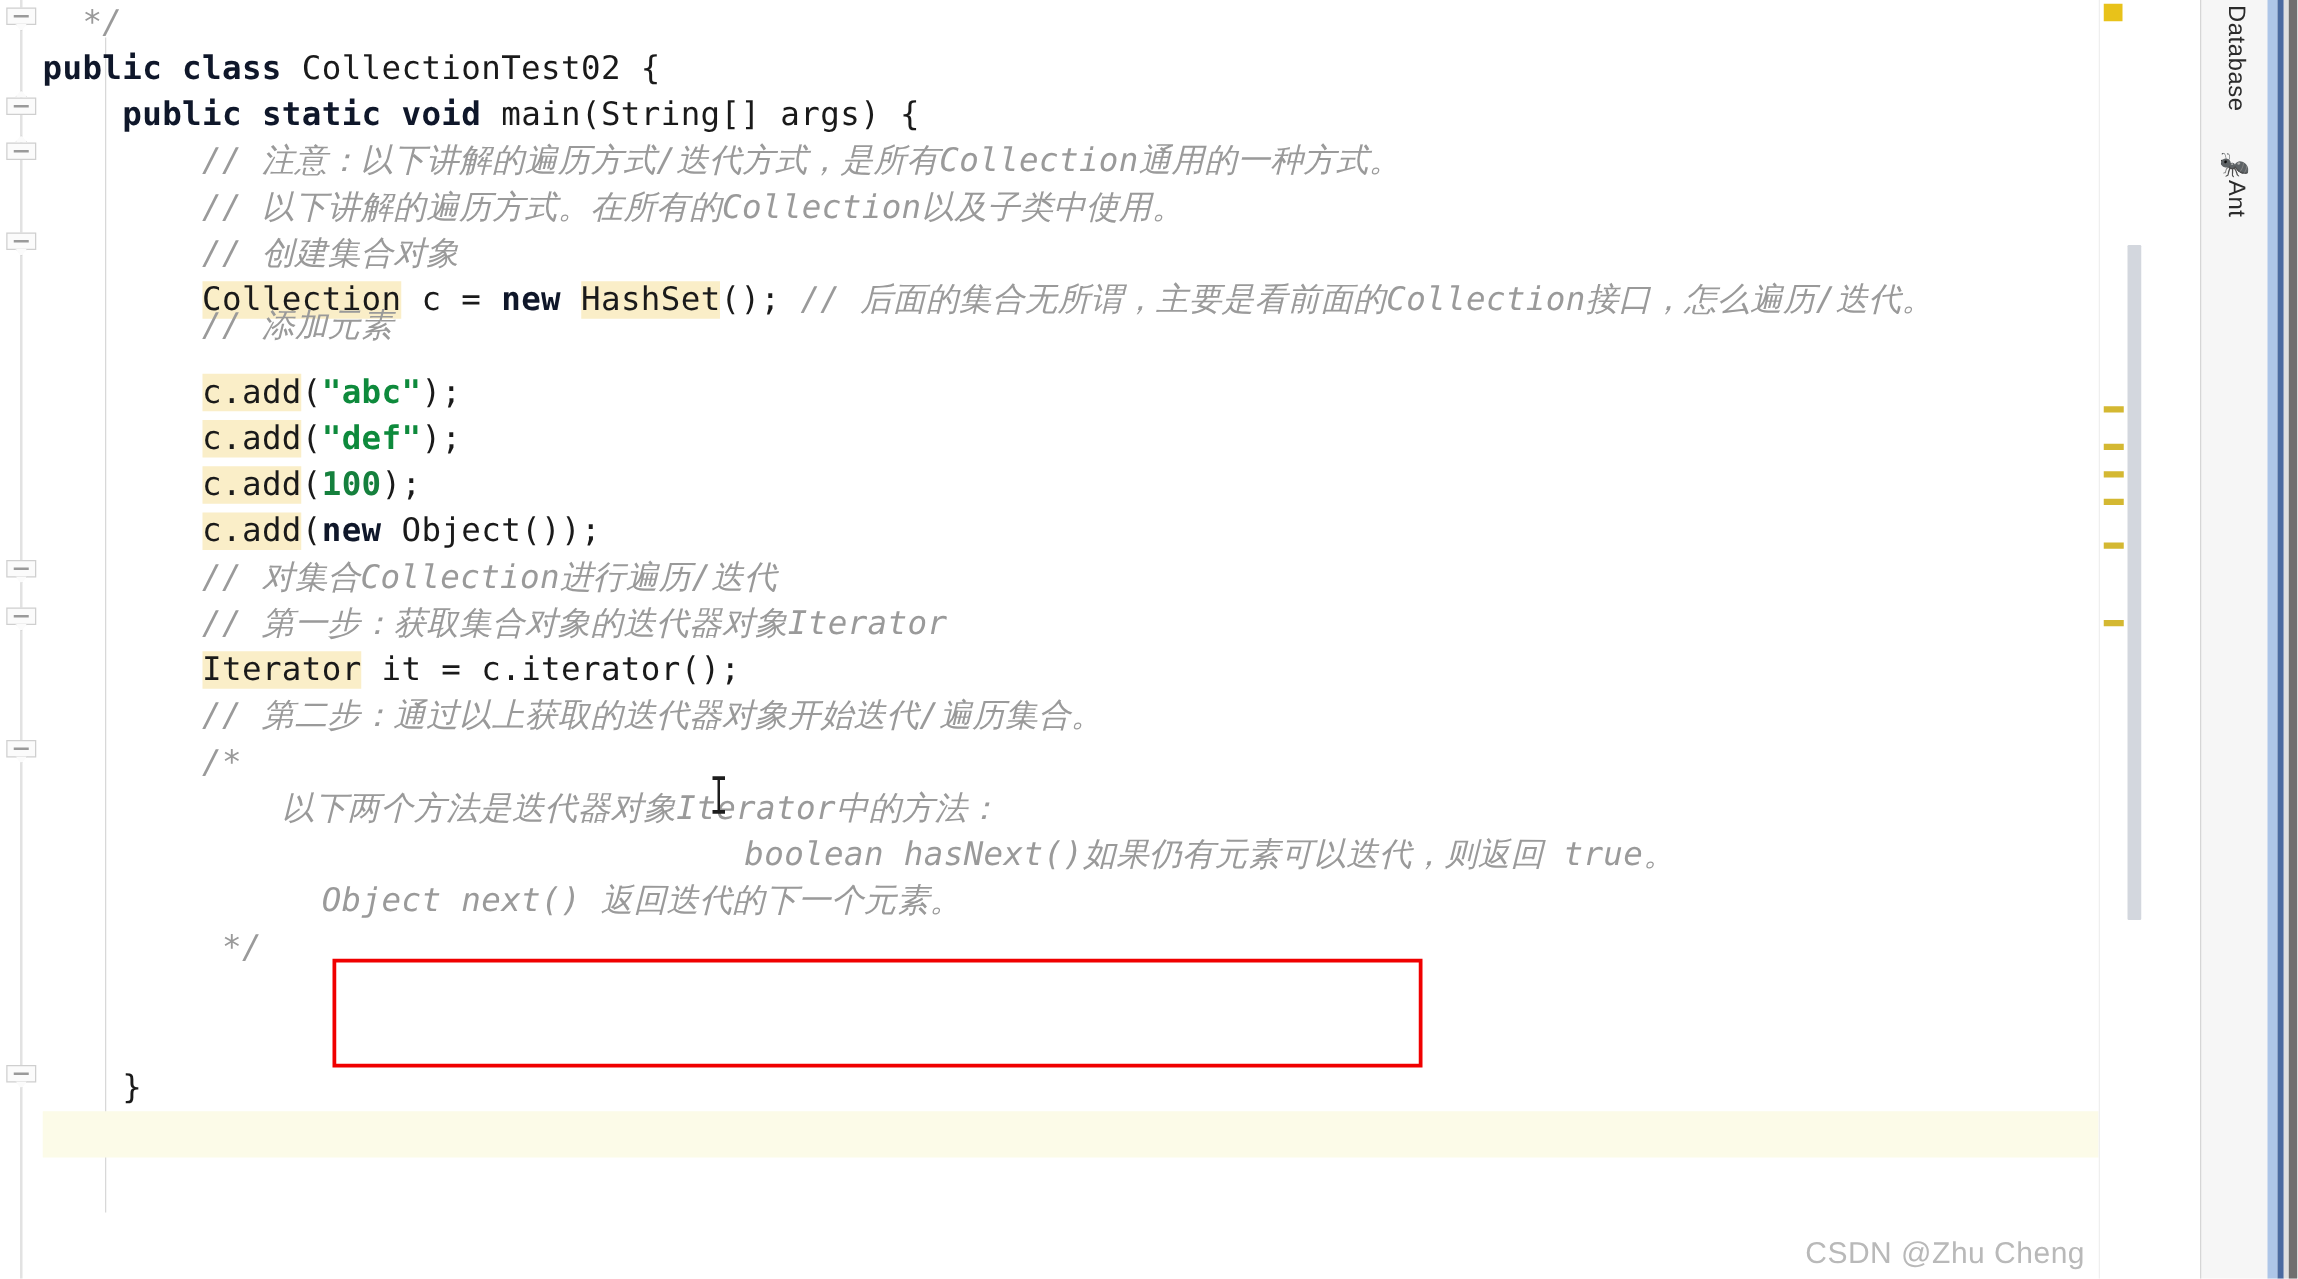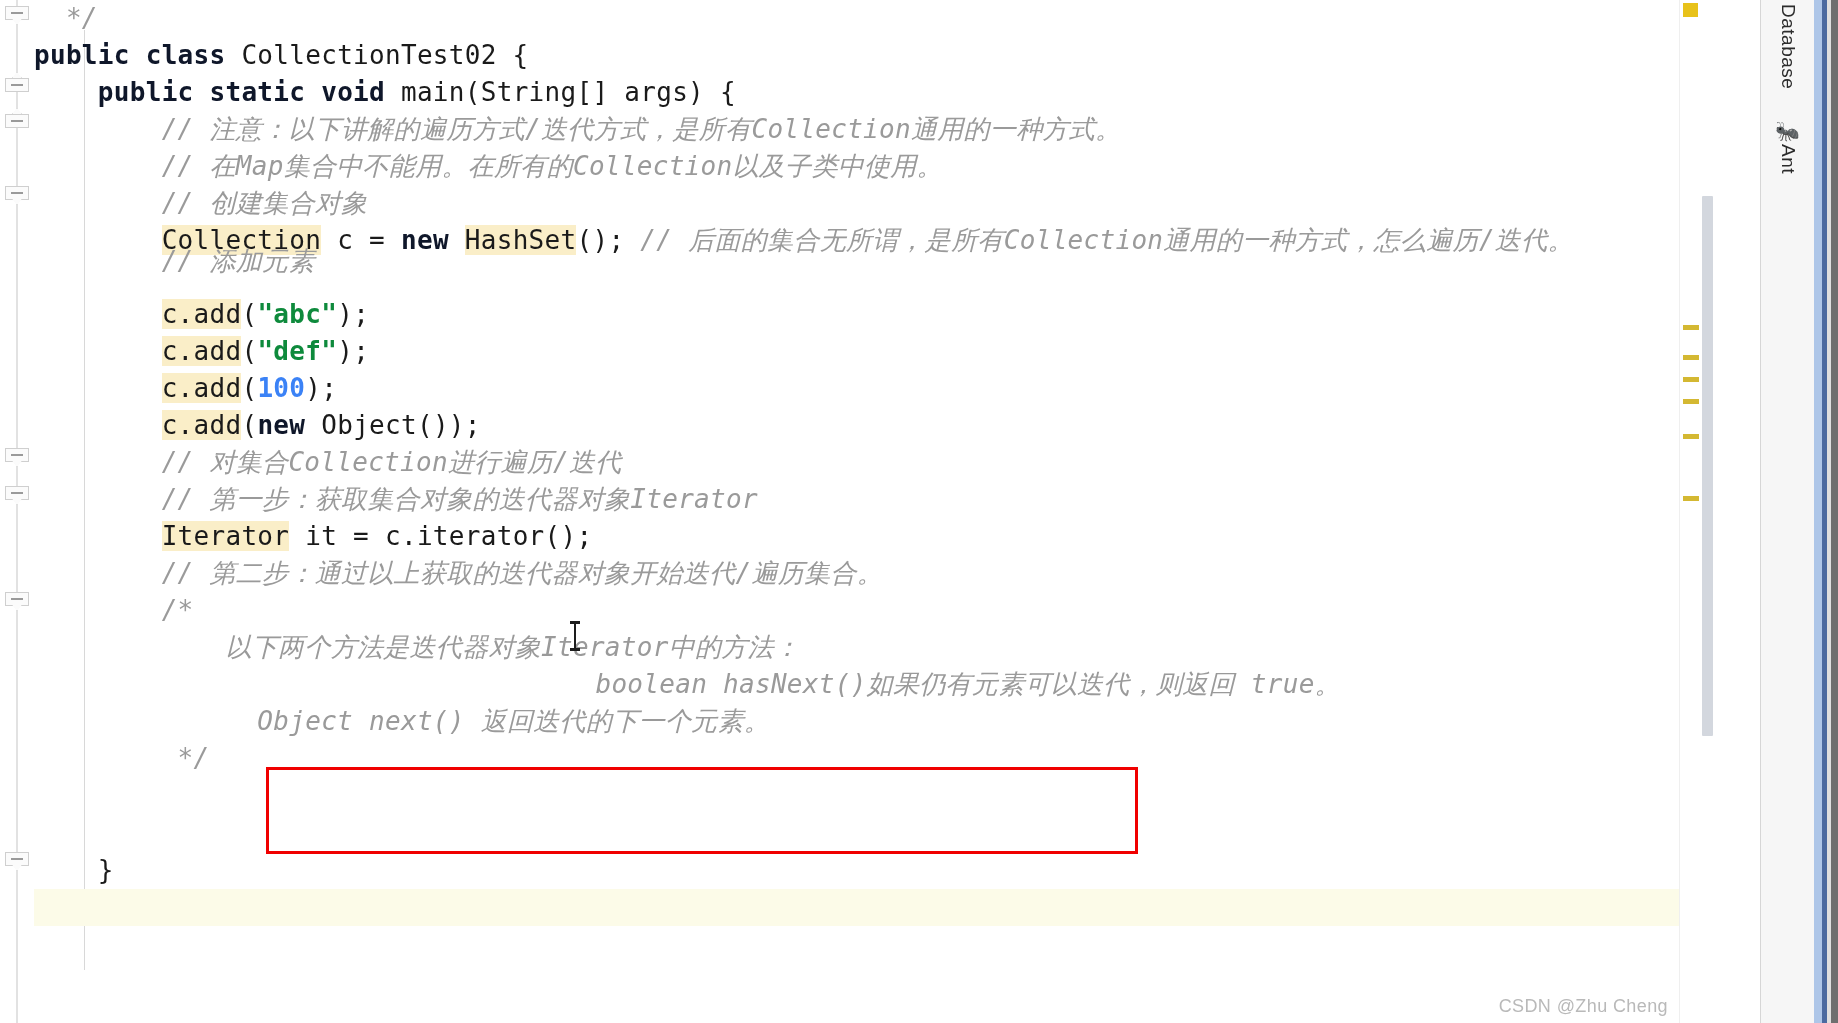--- a/index.html
+++ b/index.html
@@ -109,21 +109,21 @@
     line-height: 37px;
     white-space: pre;
     font-size: 26px;
     letter-spacing: 0.3px;
   }
   .tok { white-space: pre; }
   .kw      { color: #0f172a; font-weight: bold; }
   .plain   { color: #1a1a1a; }
   .cmt     { color: #9a9a9a; font-style: italic; }
   .str     { color: #0e8a3c; font-weight: bold; }
-  .num     { color: #3b82f6; font-weight: bold; }
+  .num     { color: #15803d; font-weight: bold; }
   .hl      { background: #faeec8; }
 
   
   .cmt, .cmt-blk {
     font-family: "DejaVu Sans Mono", "Liberation Mono", monospace;
     font-style: italic;
     color: #9a9a9a;
   }
 
   
@@ -221,21 +221,21 @@
   #chrome-a { position:absolute; left:1814px; top:0; width:8px; height:1023px; background:#aec6e8; }
   #chrome-b { position:absolute; left:1822px; top:0; width:5px; height:1023px; background:#4b6aa0; }
   #chrome-c { position:absolute; left:1827px; top:0; width:4px; height:1023px; background:#dfdfdf; }
   #chrome-d { position:absolute; left:1831px; top:0; width:7px; height:1023px; background:#6f6f6f; }
 
   #watermark {
     position: absolute;
     right: 170px;
     bottom: 6px;
     font-family: "Liberation Sans", sans-serif;
-    font-size: 18px;
+    font-size: 24px;
     color: #b9b9b9;
     letter-spacing: 0.4px;
     white-space: nowrap;
   }
 </style>
 </head>
 <body>
 
 <div id="ide">
 
@@ -286,23 +286,23 @@
   </div>
 
   <div id="code-area">
     <div id="indent-guide"></div>
     <div id="caret-line"></div>
     <div id="code-lines">
         <div class="code-line" style="top: 0px;"><span class="tok cmt">  */</span></div>
         <div class="code-line" style="top: 37px;"><span class="tok kw">public class </span><span class="tok plain">CollectionTest02 {</span></div>
         <div class="code-line" style="top: 74px;"><span class="tok plain">    </span><span class="tok kw">public static void </span><span class="tok plain">main(String[] args) {</span></div>
         <div class="code-line" style="top: 111px;"><span class="tok cmt">        // 注意：以下讲解的遍历方式/迭代方式，是所有Collection通用的一种方式。</span></div>
-        <div class="code-line" style="top: 148px;"><span class="tok cmt">        // 在Map集合中不能用。在所有的Collection以及子类中使用。</span></div>
+        <div class="code-line" style="top: 148px;"><span class="tok cmt">        // 以下讲解的遍历方式。在所有的Collection以及子类中使用。</span></div>
         <div class="code-line" style="top: 185px;"><span class="tok cmt">        // 创建集合对象</span></div>
-        <div class="code-line" style="top: 222px;"><span class="tok plain">        </span><span class="tok plain hl">Collection</span><span class="tok plain"> c = </span><span class="tok kw">new </span><span class="tok plain hl">HashSet</span><span class="tok plain">(); </span><span class="tok cmt">// 后面的集合无所谓，是所有Collection通用的一种方式，怎么遍历/迭代。</span></div>
+        <div class="code-line" style="top: 222px;"><span class="tok plain">        </span><span class="tok plain hl">Collection</span><span class="tok plain"> c = </span><span class="tok kw">new </span><span class="tok plain hl">HashSet</span><span class="tok plain">(); </span><span class="tok cmt">// 后面的集合无所谓，主要是看前面的Collection接口，怎么遍历/迭代。</span></div>
         <div class="code-line" style="top: 243px;"><span class="tok cmt">        // 添加元素</span></div>
         <div class="code-line" style="top: 296px;"><span class="tok plain">        </span><span class="tok plain hl">c.add</span><span class="tok plain">(</span><span class="tok str">"abc"</span><span class="tok plain">);</span></div>
         <div class="code-line" style="top: 333px;"><span class="tok plain">        </span><span class="tok plain hl">c.add</span><span class="tok plain">(</span><span class="tok str">"def"</span><span class="tok plain">);</span></div>
         <div class="code-line" style="top: 370px;"><span class="tok plain">        </span><span class="tok plain hl">c.add</span><span class="tok plain">(</span><span class="tok num">100</span><span class="tok plain">);</span></div>
         <div class="code-line" style="top: 407px;"><span class="tok plain">        </span><span class="tok plain hl">c.add</span><span class="tok plain">(</span><span class="tok kw">new </span><span class="tok plain">Object());</span></div>
         <div class="code-line" style="top: 444px;"><span class="tok cmt">        // 对集合Collection进行遍历/迭代</span></div>
         <div class="code-line" style="top: 481px;"><span class="tok cmt">        // 第一步：获取集合对象的迭代器对象Iterator</span></div>
         <div class="code-line" style="top: 518px;"><span class="tok plain">        </span><span class="tok plain hl">Iterator</span><span class="tok plain"> it = c.iterator();</span></div>
         <div class="code-line" style="top: 555px;"><span class="tok cmt">        // 第二步：通过以上获取的迭代器对象开始迭代/遍历集合。</span></div>
         <div class="code-line" style="top: 592px;"><span class="tok cmt">        /*</span></div>

